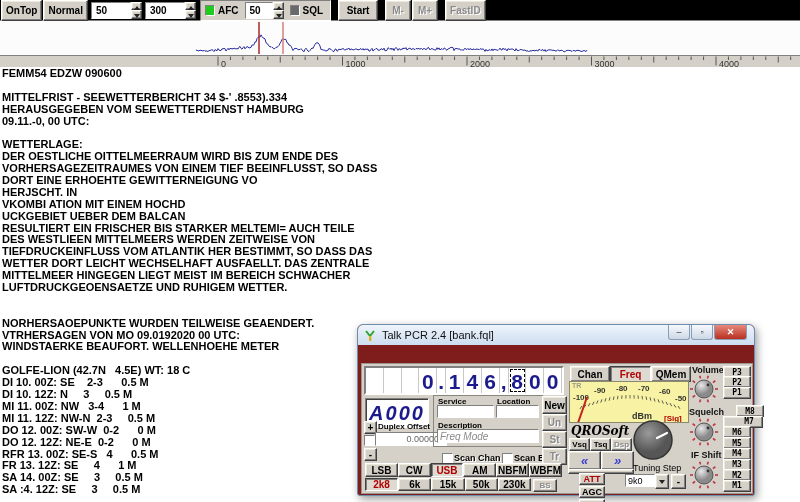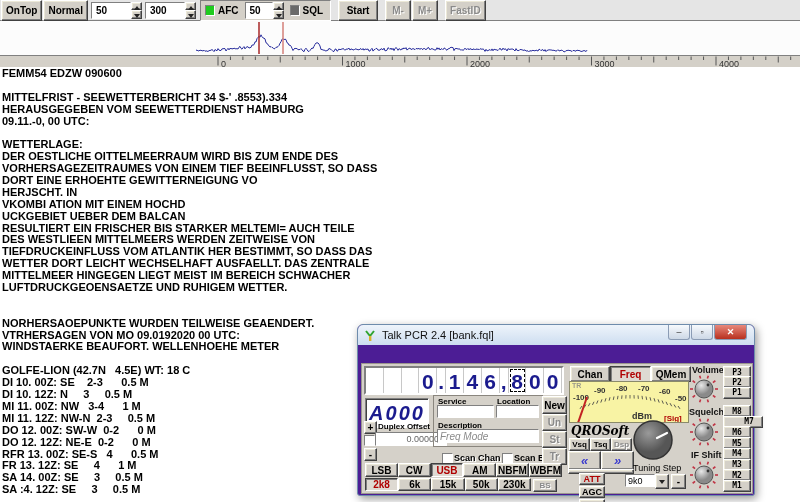--- a/index.html
+++ b/index.html
@@ -8,21 +8,21 @@
   
   .raised{background:#d4d0c8;border:1px solid;border-color:#fff #404040 #404040 #fff;
           box-shadow:inset -1px -1px 0 #808080, inset 1px 1px 0 #ece9d8;}
   .sunken{background:#fff;border:1px solid;border-color:#808080 #fff #fff #808080;
           box-shadow:inset 1px 1px 0 #404040;}
   .btn{display:flex;align-items:center;justify-content:center;cursor:default;
        font-weight:bold;color:#000;font-size:10px;user-select:none;}
   .pressed{border-color:#404040 #fff #fff #404040;box-shadow:inset 1px 1px 0 #808080;background:#dedad2;}
   .disabled{color:#8a8a8a;text-shadow:1px 1px 0 #ffffff;}
   
-  #toolbar{position:absolute;left:0;top:0;width:800px;height:21px;background:#e5e5e5;
+  #toolbar{position:absolute;left:0;top:0;width:800px;height:21px;background:#000000;
            border-bottom:1px solid #808080;display:flex;align-items:center;padding:0;box-sizing:border-box;}
   #toolbar .tbtn{height:19px;margin:1px 0 1px 1px;padding:0 4px;}
   .spin{display:flex;height:17px;margin-left:3px;}
   .spin .val{width:34px;background:#fff;border:1px solid;border-color:#808080 #fff #fff #808080;
              font-size:10px;font-weight:bold;display:flex;align-items:center;padding-left:4px;}
   .spin .arrows{display:flex;flex-direction:column;width:11px;}
   .spin .arrows div{flex:1;position:relative;}
   .tri-up:after,.tri-dn:after{content:"";position:absolute;left:2px;top:2px;border:3px solid transparent;}
   .tri-up:after{border-bottom:4px solid #222;top:0px;}
   .tri-dn:after{border-top:4px solid #222;top:3px;}
@@ -33,21 +33,21 @@
   
   #spectrum{position:absolute;left:0;top:21px;width:800px;height:34px;background:#fcfcfc;}
   #ruler{position:absolute;left:0;top:55px;width:800px;height:13px;background:#d4d0c8;
          border-top:1px solid #808080;border-bottom:1px solid #fff;box-sizing:border-box;}
   
   #terminal{position:absolute;left:0;top:68px;width:800px;height:434px;background:#fff;
             font-weight:bold;font-size:11px;line-height:11.9px;color:#000;}
   #terminal .t-line{white-space:pre;padding-left:2px;height:11.9px;}
   
   #pcr{position:absolute;left:357px;top:324px;width:398px;height:172px;
-       background:#4c1d95;border:1px solid #6e8cac;border-radius:6px 6px 3px 3px;
+       background:#7f1d1d;border:1px solid #6e8cac;border-radius:6px 6px 3px 3px;
        box-shadow:2px 3px 8px rgba(0,0,0,.4);box-sizing:border-box;font-size:10px;}
   #titlebar{position:relative;height:20px;background:linear-gradient(#eef4fb,#cdddf0);
             border-radius:5px 5px 0 0;display:flex;align-items:center;padding-left:6px;}
   #title{font-size:11px;color:#111;margin-left:5px;}
   #caption{position:absolute;right:7px;top:0;display:flex;}
   .cap{height:14px;display:flex;align-items:center;justify-content:center;font-size:9px;color:#333;
        background:linear-gradient(#f7fafd,#cdd8e6);border:1px solid #8b9cb5;border-top:none;
        border-radius:0 0 3px 3px;margin-left:1px;}
   .cap.close{width:31px;background:linear-gradient(#e8897c,#b8301f);color:#fff;font-weight:bold;}
   .cap.small{width:20px;}
@@ -445,21 +445,21 @@
           <line x1="18.39918693812442" y1="4.53837832075331" x2="19.32623792124926" y2="1.685208771867849" stroke="#c03344" stroke-width="1.6"></line>
           <line x1="23.899186938124423" y1="8.534362224782793" x2="26.326237921249263" y2="6.771006467905373" stroke="#c03344" stroke-width="1.6"></line>
           <circle cx="15" cy="15" r="9" fill="url(#kg3)" stroke="#555" stroke-width="1"></circle>
           <circle cx="19" cy="11" r="1.4" fill="#333"></circle>
         </svg>
 
       <div id="pmCol">
           <div class="raised btn pmbtn" style="left: 361px; top: 2px;">P3</div>
           <div class="raised btn pmbtn" style="left: 361px; top: 12.3px;">P2</div>
           <div class="raised btn pmbtn" style="left: 361px; top: 22.6px;">P1</div>
-          <div class="raised btn pmbtn" style="left: 361px; top: 41px;">M8</div>
+          <div class="raised btn pmbtn" style="left: 374px; top: 41px;">M8</div>
           <div class="raised btn pmbtn" style="left: 361px; top: 51.7px; padding-left: 12px;">M7</div>
           <div class="raised btn pmbtn" style="left: 361px; top: 62.4px;">M6</div>
           <div class="raised btn pmbtn" style="left: 361px; top: 73.1px;">M5</div>
           <div class="raised btn pmbtn" style="left: 361px; top: 83.8px;">M4</div>
           <div class="raised btn pmbtn" style="left: 361px; top: 94.5px;">M3</div>
           <div class="raised btn pmbtn" style="left: 361px; top: 105.2px;">M2</div>
           <div class="raised btn pmbtn" style="left: 361px; top: 115.9px;">M1</div>
         </div>
     </div>
   </div>

